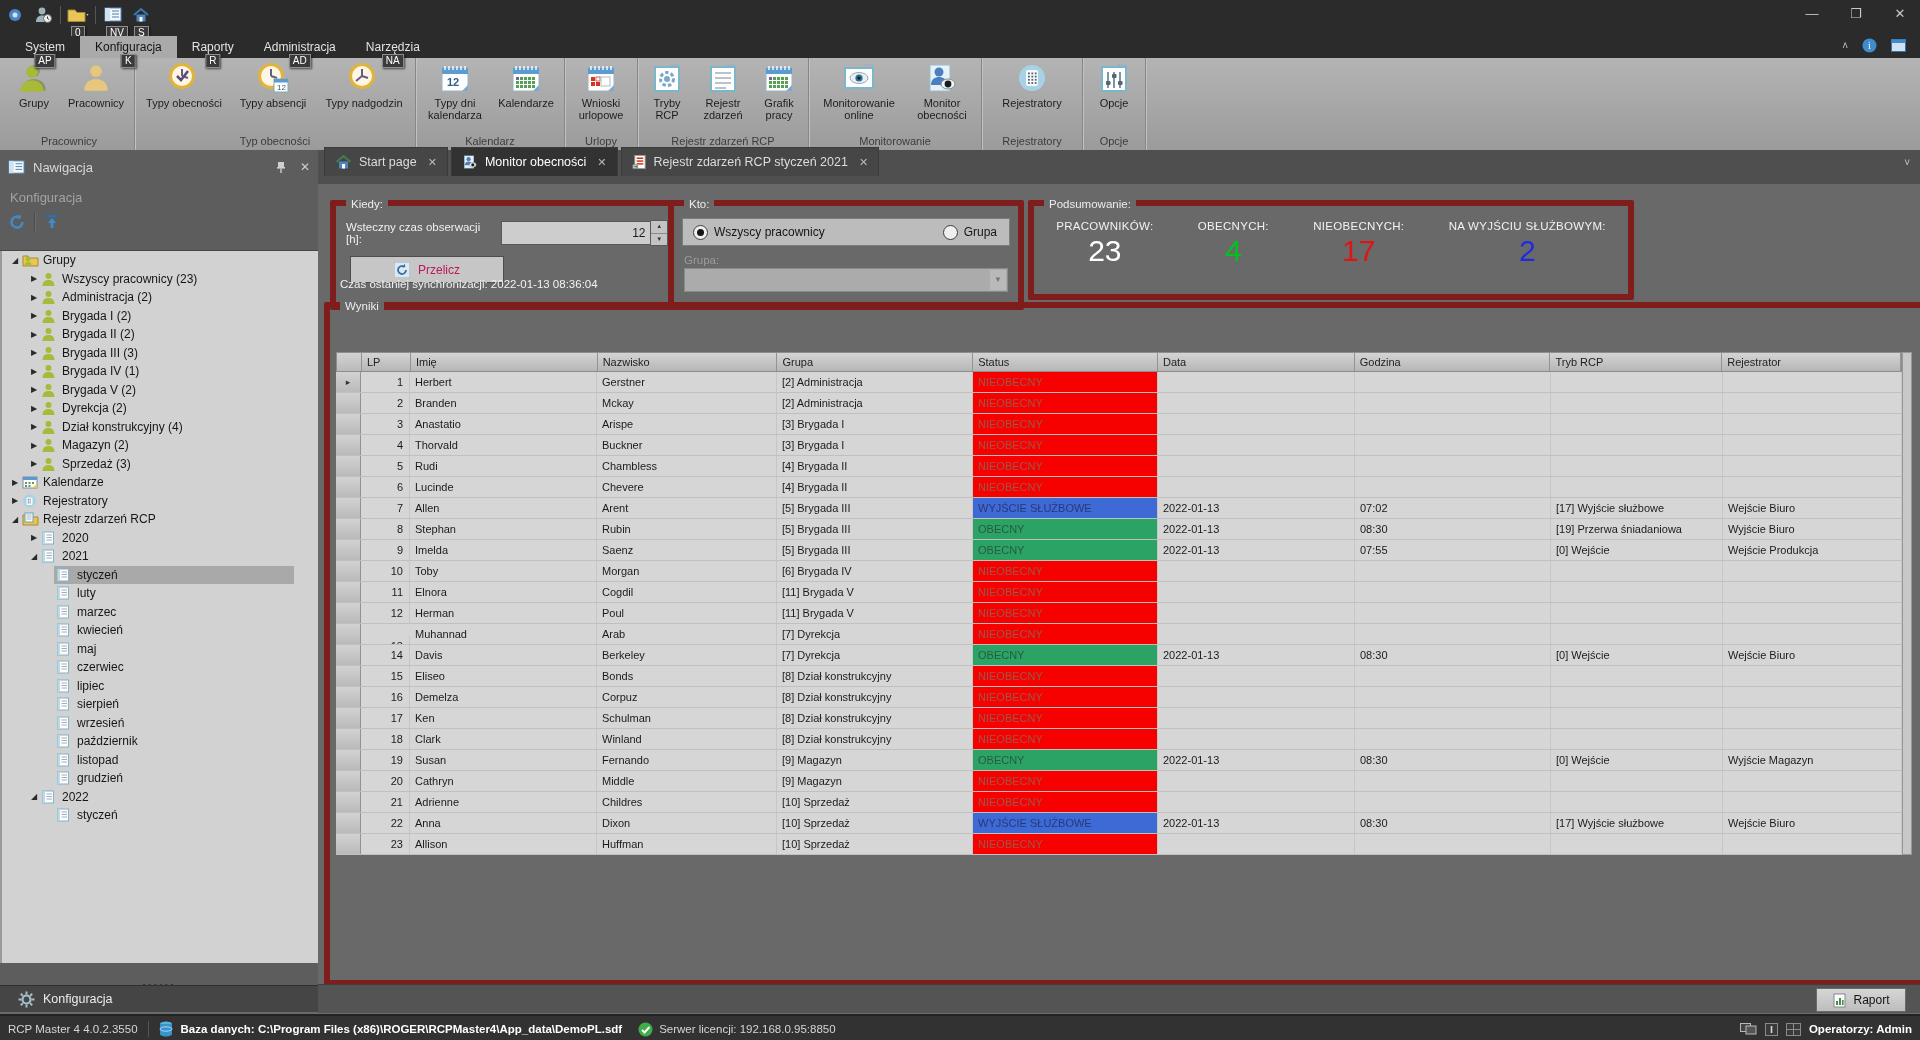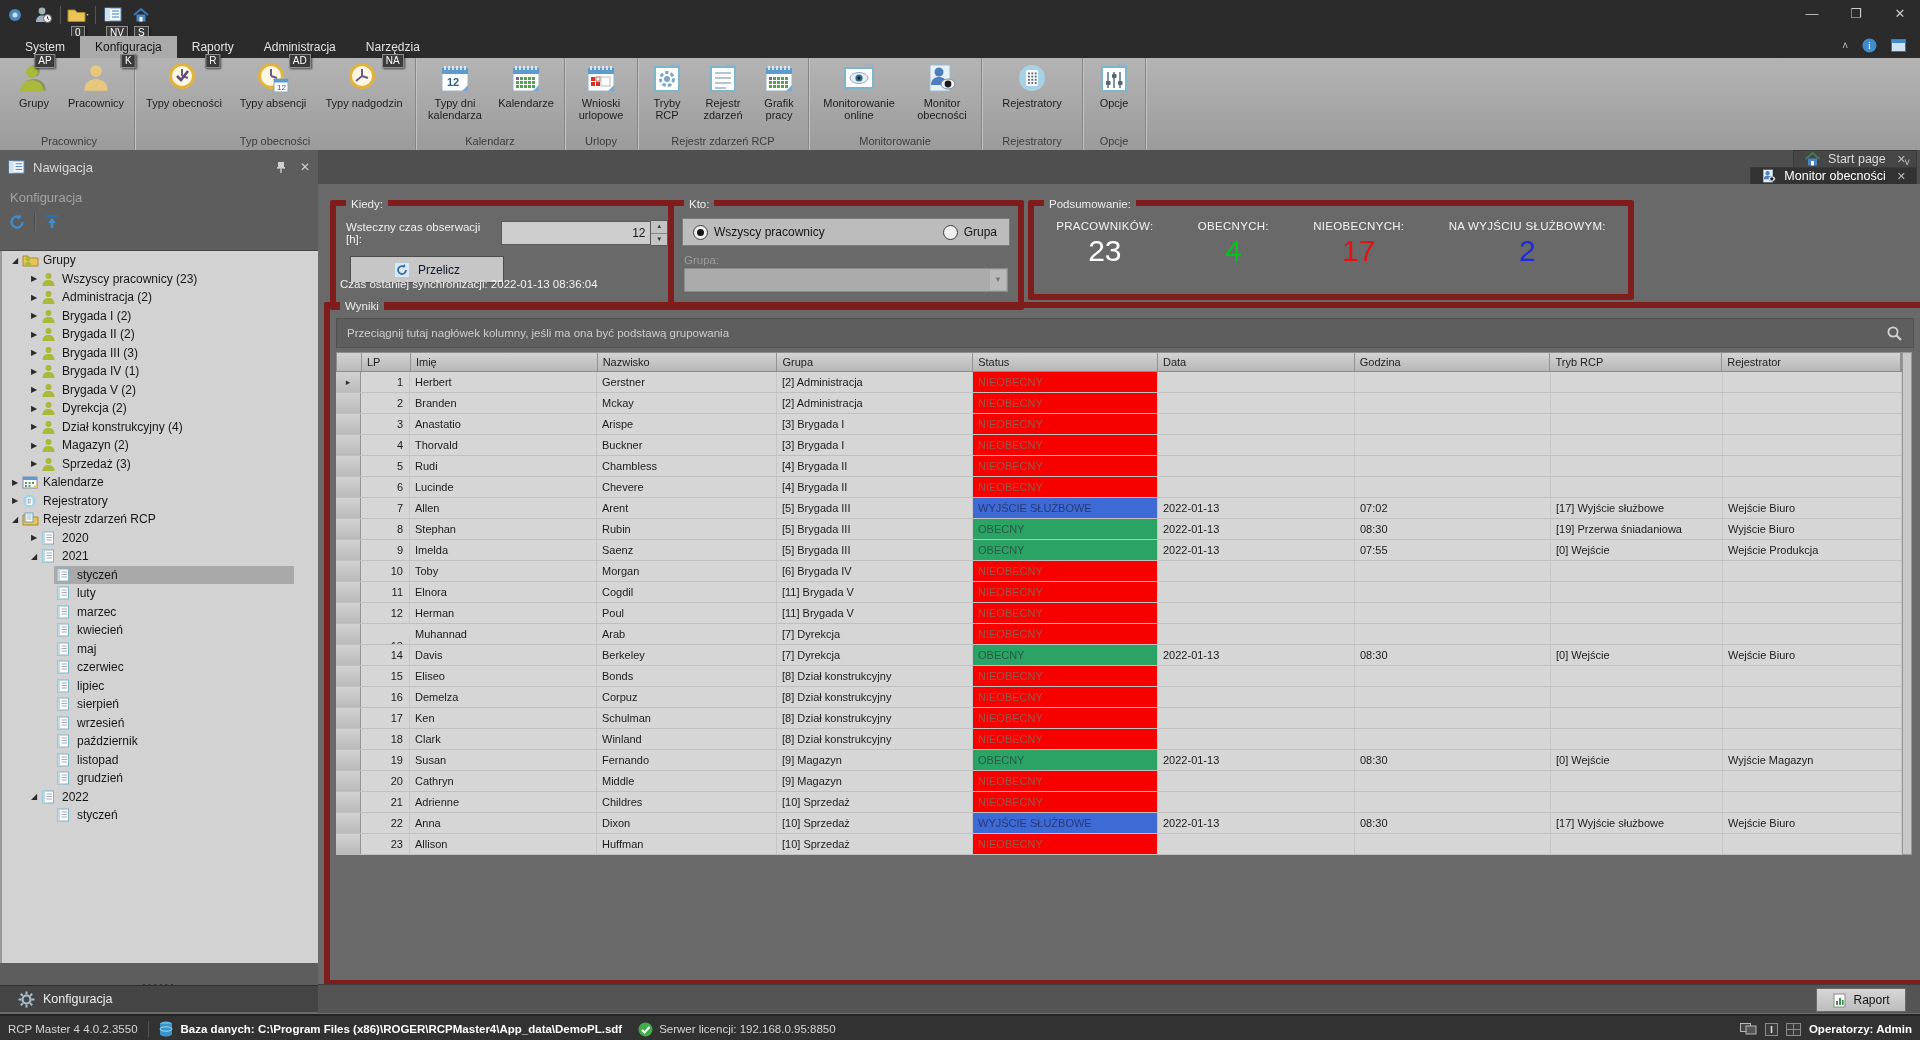--- a/index.html
+++ b/index.html
@@ -49,41 +49,41 @@
   .lvl0{padding-left:8px}.lvl1{padding-left:27px}.lvl2{padding-left:42px}
   .trow.sel::before{content:"";position:absolute;left:54px;width:240px;top:0;bottom:0;background:#a9a9a9;}
   .trow.sel .tlabel,.trow.sel .ticon{position:relative;}
   #sb-dots{position:absolute;left:0;width:318px;top:824px;text-align:center;color:#2e2e2e;
            font-size:13px;font-weight:bold;letter-spacing:2px;}
   #sb-footer{position:absolute;left:0;bottom:0;width:318px;height:27px;background:#454545;
              border-top:1px solid #303030;display:flex;align-items:center;padding-left:10px;box-sizing:border-box;}
   #sb-footer span{color:#ededed;font-size:12.5px;margin-left:8px;}
   
   #content{position:absolute;left:318px;top:150px;width:1602px;height:862px;background:#4f4f4f;}
-  #tabstrip{height:26px;display:flex;align-items:flex-end;padding-left:14px;background:#4f4f4f;position:relative;flex-direction:column;}
+  #tabstrip{height:26px;display:flex;align-items:flex-end;padding-left:6px;background:#4f4f4f;position:relative;}
   .dtab{display:flex;align-items:center;gap:7px;height:28px;padding:0 10px;background:#464646;
         color:#dcdcdc;font-size:12.5px;border:1px solid #3a3a3a;border-bottom:none;margin-right:3px;}
   .dtab.active{background:#323232;color:#fff;}
   .dtab .tclose{color:#b9b9b9;font-size:11px;margin-left:4px;}
   #tabstrip-chevron{position:absolute;right:10px;bottom:8px;color:#c9c9c9;font-size:10px;}
   #panel{position:absolute;left:0;top:34px;width:1602px;height:828px;background:#696969;}
   .gbox{position:absolute;border:6px solid #7f1d1d;border-radius:2px;}
   .gcap{position:absolute;top:-8px;left:10px;background:#696969;padding:0 5px;font-size:11.5px;color:#ececec;}
   
   #box-kiedy{left:12px;top:16px;width:332px;height:98px;}
   #obs-row{position:absolute;left:10px;top:14px;display:flex;align-items:center;}
   #obs-label{font-size:11.5px;color:#f0f0f0;}
   #obs-input{width:148px;height:22px;background:#cdcdcd;border:1px solid #5a5a5a;margin-left:6px;
              font-size:12px;text-align:right;padding-right:5px;line-height:22px;}
   #obs-spin{width:16px;height:24px;display:flex;flex-direction:column;border:1px solid #5a5a5a;border-left:none;}
   .spinbtn{flex:1;background:#c3c3c3;font-size:6px;color:#333;text-align:center;line-height:11px;border-bottom:1px solid #8a8a8a;}
   .spinbtn:last-child{border-bottom:none;}
   #btn-przelicz{position:absolute;left:14px;top:50px;width:152px;height:25px;background:#c6c6c6;
                 border:1px solid #4d4d4d;display:flex;align-items:center;justify-content:center;gap:8px;
-                font-size:12px;color:#0f172a;}
+                font-size:12px;color:#be185d;}
   #sync-text{position:absolute;left:4px;top:72px;font-size:11.5px;color:#f2f2f2;white-space:nowrap;}
   #box-kto{left:350px;top:16px;width:344px;height:98px;}
   #radio-bar{position:absolute;left:8px;top:12px;right:8px;height:26px;background:#bcbcbc;
              border:1px solid #7d7d7d;display:flex;align-items:center;}
   .radio{display:flex;align-items:center;gap:6px;font-size:12px;color:#151515;}
   .rdot{width:13px;height:13px;border-radius:50%;border:1px solid #3d3d3d;background:#efefef;position:relative;}
   .rdot.on::after{content:"";position:absolute;left:3px;top:3px;width:7px;height:7px;border-radius:50%;background:#141414;}
   #radio-all{margin-left:10px;}
   #radio-grp{margin-left:118px;}
   #grupa-label{position:absolute;left:10px;top:48px;font-size:11.5px;color:#9c9c9c;}
@@ -1097,29 +1097,20 @@
           </div>
           <div class="pcol">
             <div class="plabel">NA WYJŚCIU SŁUŻBOWYM:</div>
             <div class="pvalue" style="color: rgb(30, 44, 224);">2</div>
           </div>
         </div>
     </div>
 
     <div class="gbox" id="box-wyniki">
       <span class="gcap">Wyniki</span>
-      <div id="groupby">
-        <span>Przeciągnij tutaj nagłówek kolumny, jeśli ma ona być podstawą grupowania</span>
-        <span class="mag" id="ic-mag">
-            <svg width="17" height="17" viewBox="0 0 17 17">
-              <circle cx="7" cy="7" r="4.6" fill="none" stroke="#d2d2d2" stroke-width="1.8"></circle>
-              <line x1="10.5" y1="10.5" x2="15" y2="15" stroke="#d2d2d2" stroke-width="2.2"></line>
-            </svg>
-          </span>
-      </div>
       <div id="grid">
           <div class="g-h">
             <div class="g-hc g-ind" style="width: 25px;"></div>
             <div class="g-hc" style="width: 49px;">LP</div>
             <div class="g-hc" style="width: 187px;">Imię</div>
             <div class="g-hc" style="width: 180px;">Nazwisko</div>
             <div class="g-hc" style="width: 196px;">Grupa</div>
             <div class="g-hc" style="width: 185px;">Status</div>
             <div class="g-hc" style="width: 197px;">Data</div>
             <div class="g-hc" style="width: 196px;">Godzina</div>

